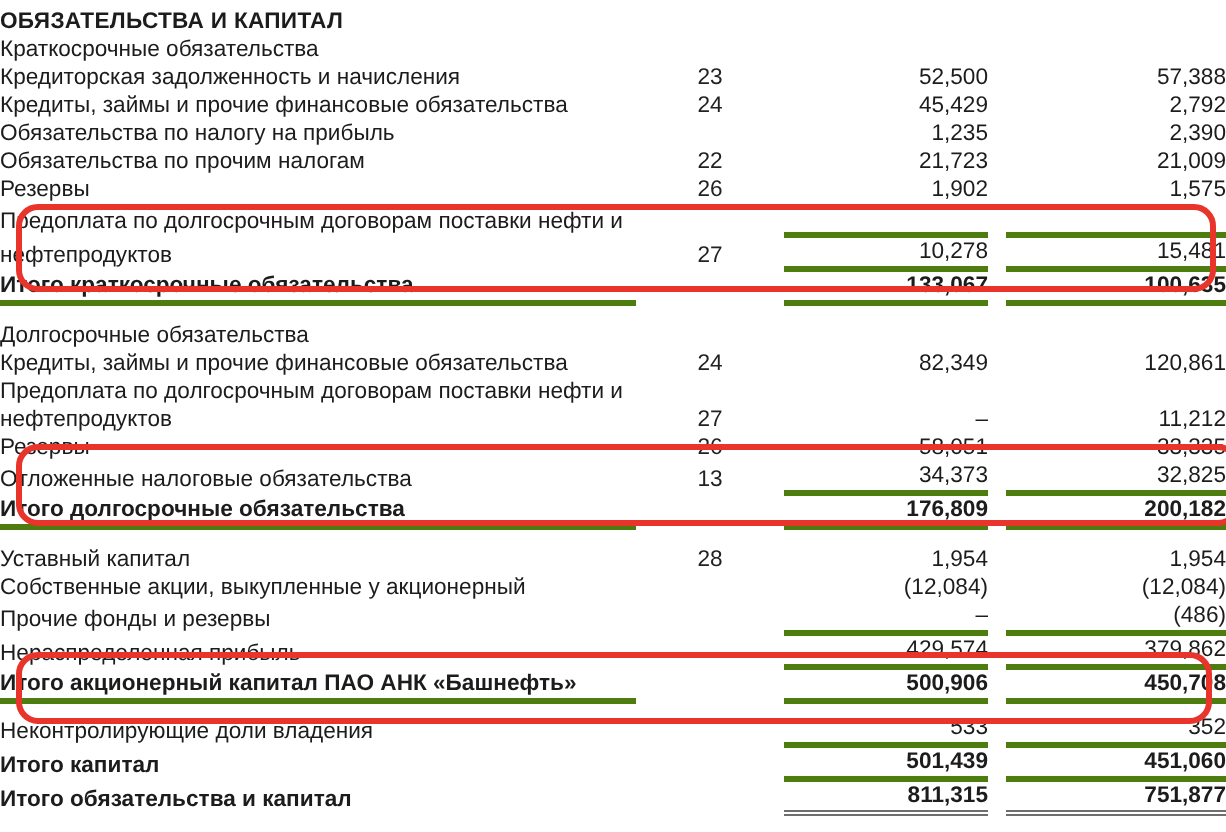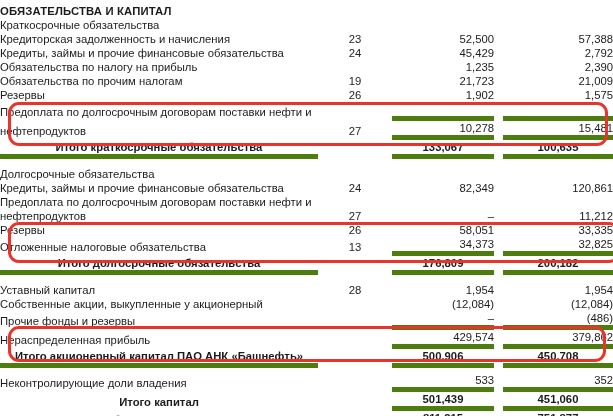--- a/index.html
+++ b/index.html
@@ -42,27 +42,27 @@
     white-space:nowrap;
     overflow:hidden;
   }
   td.label{padding-left:36px;}
   td.note{text-align:center;font-size:11px;color:#222;}
   td.val{text-align:right;font-size:11.3px;padding-right:6px;}
   td.val2{text-align:right;font-size:11.3px;padding-right:5px;}
 
   tr.hdr td.label{font-weight:bold;letter-spacing:.15px;}
   tr.sub td.label{font-weight:normal;}
-  tr.total td{font-weight:bold;text-align:center;}
+  tr.total td{font-weight:bold;}
 
   td.indent{padding-left:44px;}
 
   
   td.rule-top{
-    border-top:5px solid #4d7c0f;
+    border-top:3px solid #4d7c0f;
   }
   td.rule-dbl{
     border-bottom:3px double #6e6e6e;
   }
 
   
   tr.gap td{height:8px;line-height:8px;}
   tr.gap-s td{height:5px;line-height:5px;}
 
   
@@ -127,21 +127,21 @@
       <tr>
         <td class="label">Обязательства по налогу на прибыль</td>
         <td class="note"></td>
         <td class="val">1,235</td>
         <td></td>
         <td class="val2">2,390</td>
       </tr>
 
       <tr>
         <td class="label">Обязательства по прочим налогам</td>
-        <td class="note">19</td>
+        <td class="note">22</td>
         <td class="val">21,723</td>
         <td></td>
         <td class="val2">21,009</td>
       </tr>
 
       <tr>
         <td class="label">Резервы</td>
         <td class="note">26</td>
         <td class="val">1,902</td>
         <td></td>

